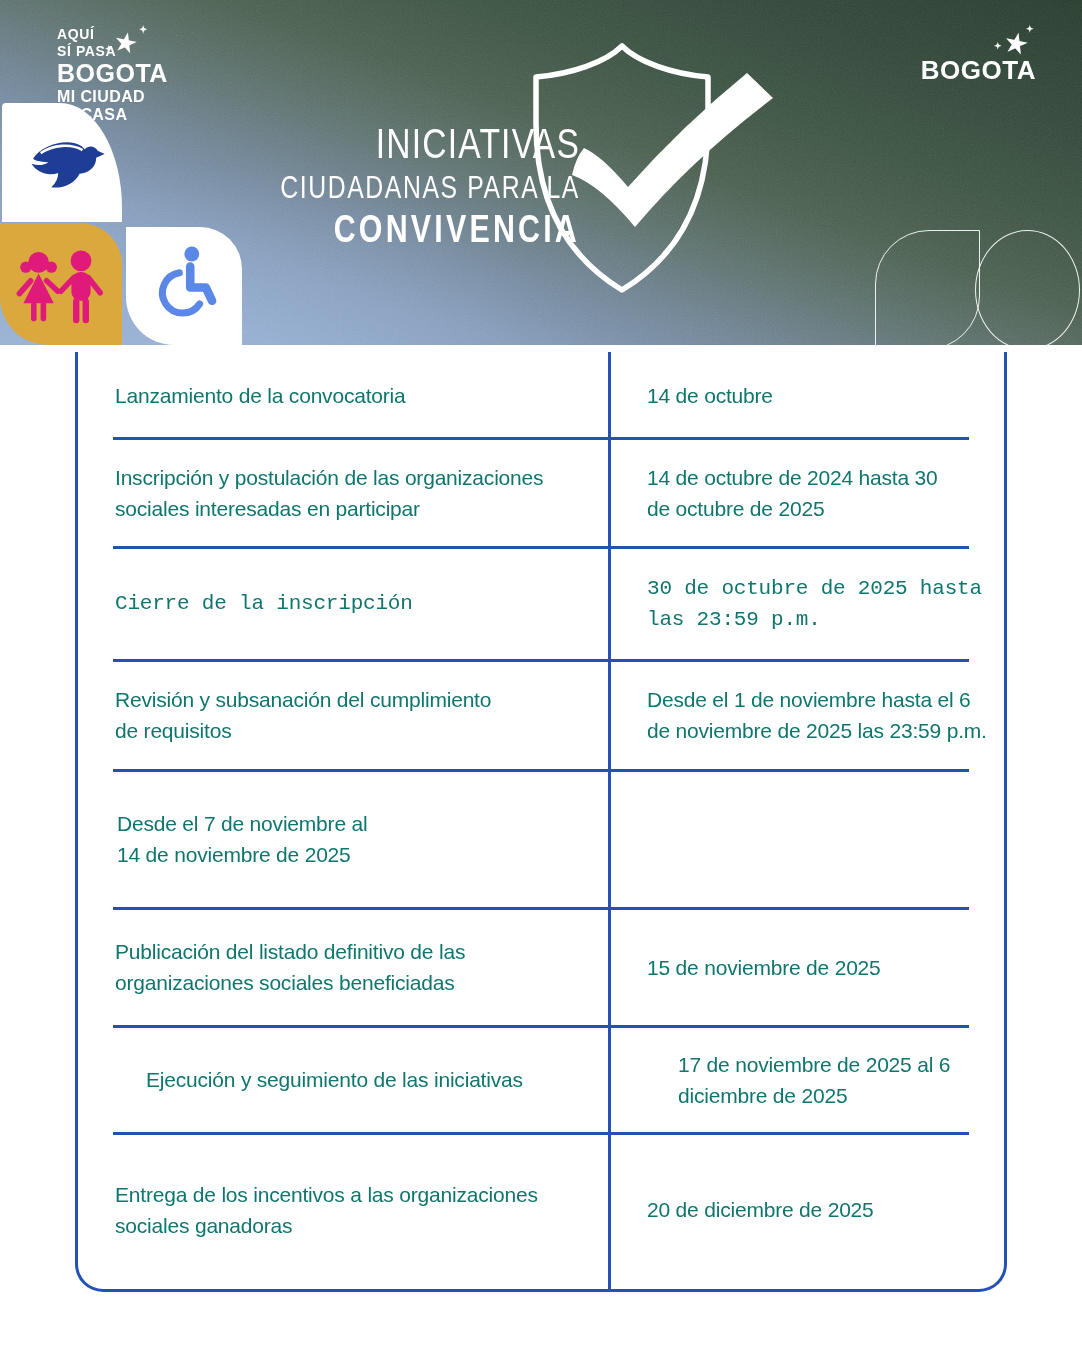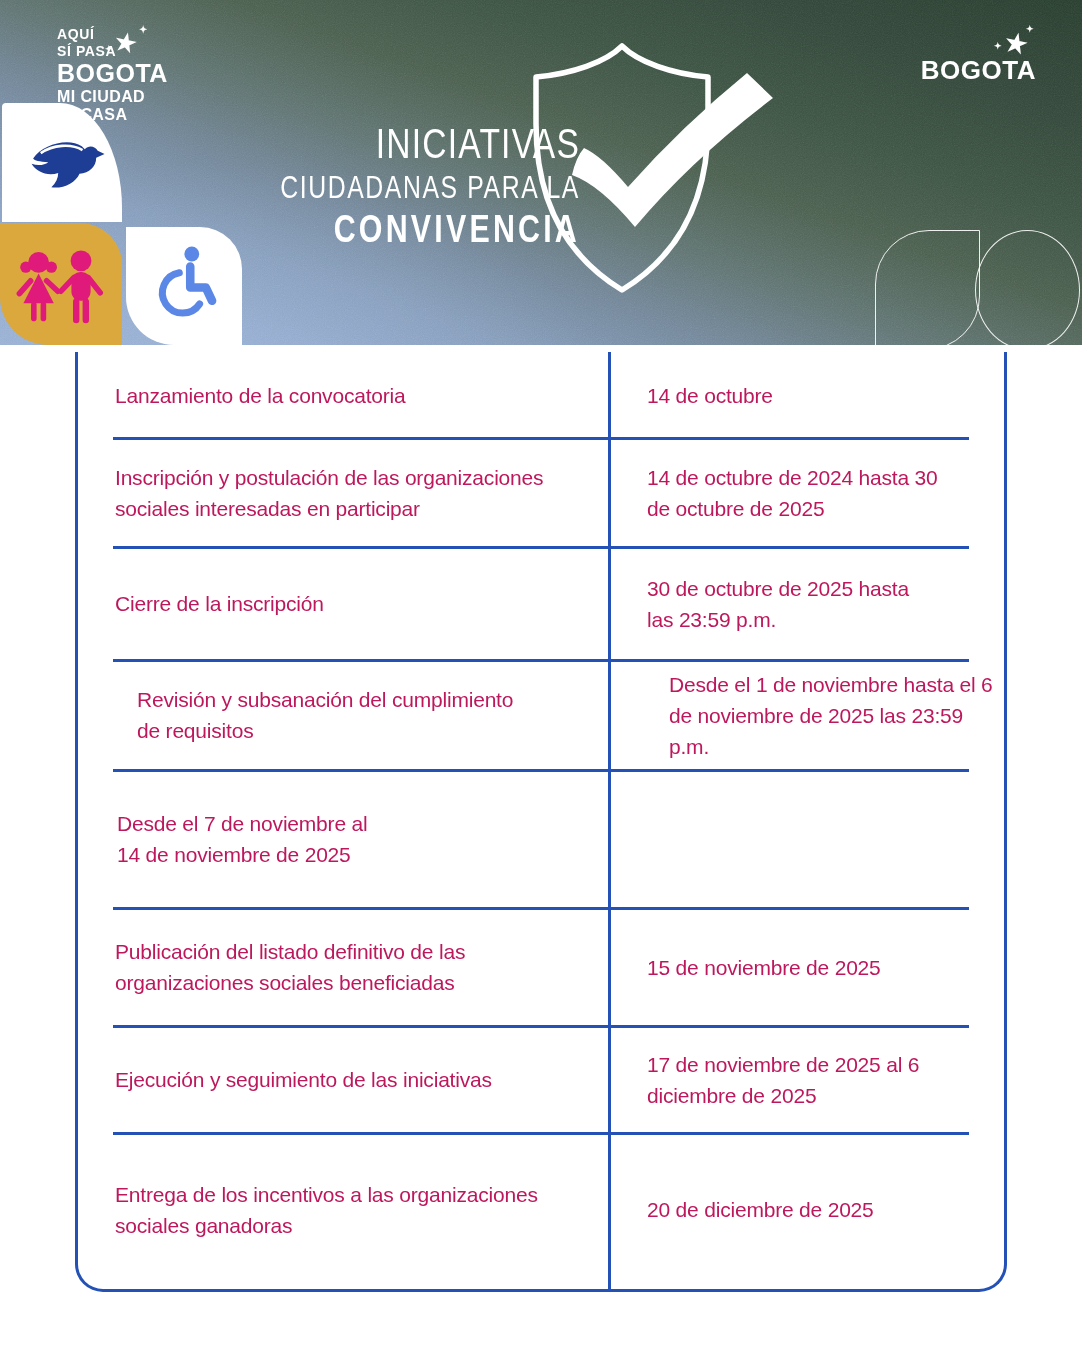--- a/index.html
+++ b/index.html
@@ -66,21 +66,21 @@
     position:absolute;left:75px;top:352px;width:932px;height:940px;box-sizing:border-box;
     border:3px solid #2451b5;border-top:none;border-radius:0 0 28px 28px;background:#fff;
   }
   .vdivider{position:absolute;left:530px;top:0;bottom:0;width:3px;background:#2451b5;}
   .rows{position:absolute;inset:0;display:flex;flex-direction:column;}
   .trow{display:flex;position:relative;flex:0 0 auto;}
   .trow:not(:last-child)::after{
     content:"";position:absolute;left:35px;right:35px;bottom:-1.5px;height:3px;background:#2451b5;
   }
   .cell{display:flex;align-items:center;white-space:pre-line;
-    color:#be185d;font-size:21px;line-height:31px;letter-spacing:-.2px;}
+    color:#0f766e;font-size:21px;line-height:31px;letter-spacing:-.2px;}
   .cell-activity{width:530px;box-sizing:border-box;padding:0 12px 0 37px;}
   .cell-date{flex:1;box-sizing:border-box;padding:0 4px 0 39px;}
 </style>
 </head>
 <body>
 
 <div class="header">
 
   <svg class="grain" width="1082" height="345">
     <filter id="grainF">
@@ -169,41 +169,41 @@
       <div class="trow" style="height: 86px;">
         <div class="cell cell-activity">Lanzamiento de la convocatoria</div>
         <div class="cell cell-date">14 de octubre</div>
       </div>
       <div class="trow" style="height: 109px;">
         <div class="cell cell-activity">Inscripción y postulación de las organizaciones
 sociales interesadas en participar</div>
         <div class="cell cell-date">14 de octubre de 2024 hasta 30
 de octubre de 2025</div>
       </div>
-      <div class="trow" style="height: 113px;">
+      <div class="trow" style="height: 113px; font-family: Liberation Mono, monospace;">
         <div class="cell cell-activity">Cierre de la inscripción</div>
         <div class="cell cell-date">30 de octubre de 2025 hasta
 las 23:59 p.m.</div>
       </div>
-      <div class="trow" style="height: 110px; padding-left: 22px;">
+      <div class="trow" style="height: 110px;">
         <div class="cell cell-activity">Revisión y subsanación del cumplimiento
 de requisitos</div>
         <div class="cell cell-date">Desde el 1 de noviembre hasta el 6
 de noviembre de 2025 las 23:59 p.m.</div>
       </div>
       <div class="trow" style="height: 138px;">
         <div class="cell cell-date">Desde el 7 de noviembre al
 14 de noviembre de 2025</div>
       </div>
       <div class="trow" style="height: 118px;">
         <div class="cell cell-activity">Publicación del listado definitivo de las
 organizaciones sociales beneficiadas</div>
         <div class="cell cell-date">15 de noviembre de 2025</div>
       </div>
-      <div class="trow" style="height: 107px;">
+      <div class="trow" style="height: 107px; padding-left: 31px;">
         <div class="cell cell-activity">Ejecución y seguimiento de las iniciativas</div>
         <div class="cell cell-date">17 de noviembre de 2025 al 6
 diciembre de 2025</div>
       </div>
       <div class="trow" style="height: 153px;">
         <div class="cell cell-activity">Entrega de los incentivos a las organizaciones
 sociales ganadoras</div>
         <div class="cell cell-date">20 de diciembre de 2025</div>
       </div>
     </div>

